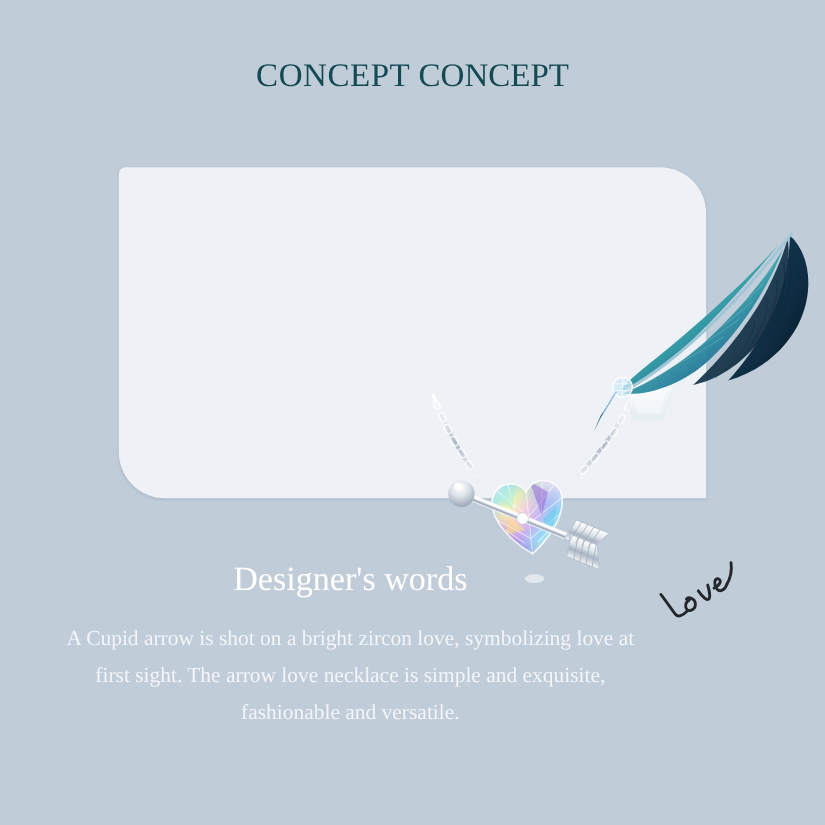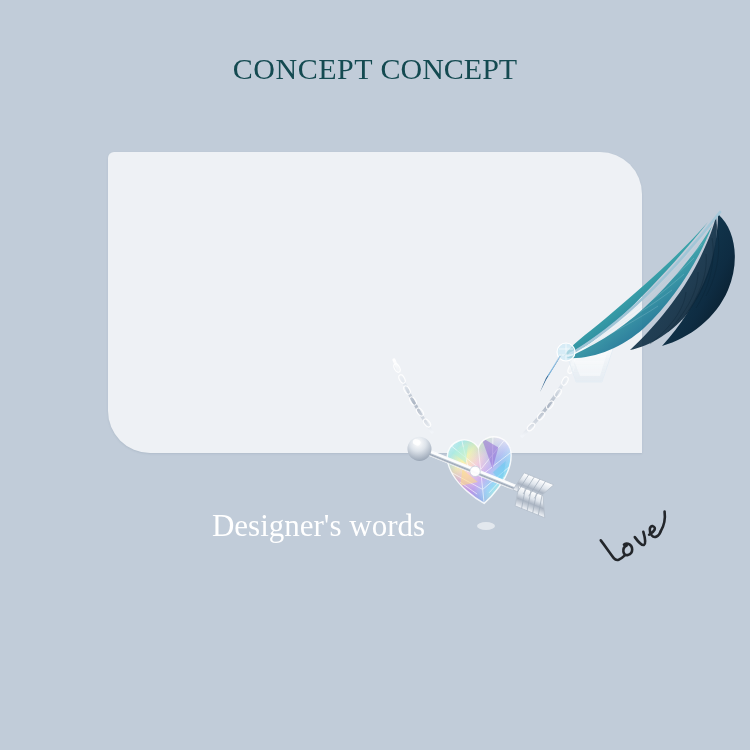--- a/index.html
+++ b/index.html
@@ -347,15 +347,16 @@
         <path d="M-1 3 L13 3 M-1 9 L13 9 M6 -3 L6 15" stroke="#ffffff" stroke-width="0.8" opacity=".8"></path>
       </g>
 
       <path d="M22 158 L6 182 L0 196 L6 184 Z" fill="url(#gNib)"></path>
       <path d="M20 160 L8 180" stroke="#8fc2e6" stroke-width="1.2" opacity=".8"></path>
     </svg>
   </div>
 
   <div id="words">
     <h2 id="words-heading">Designer's words</h2>
+    <p id="words-body">A Cupid arrow is shot on a bright zircon love, symbolizing love at first sight. The arrow love necklace is simple and exquisite, fashionable and versatile.</p>
   </div>
 
 </div>
 
 </body></html>

